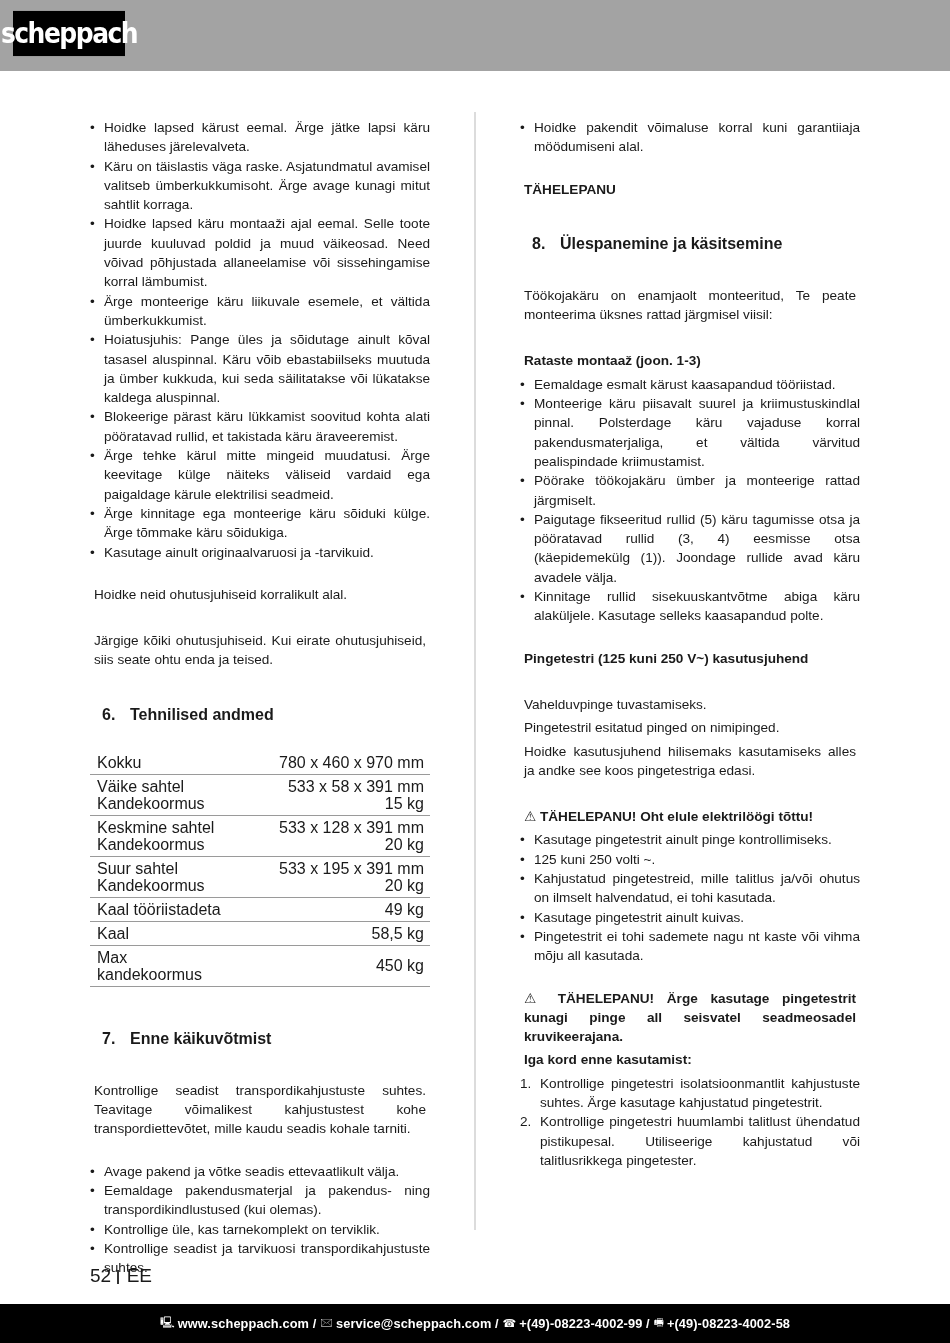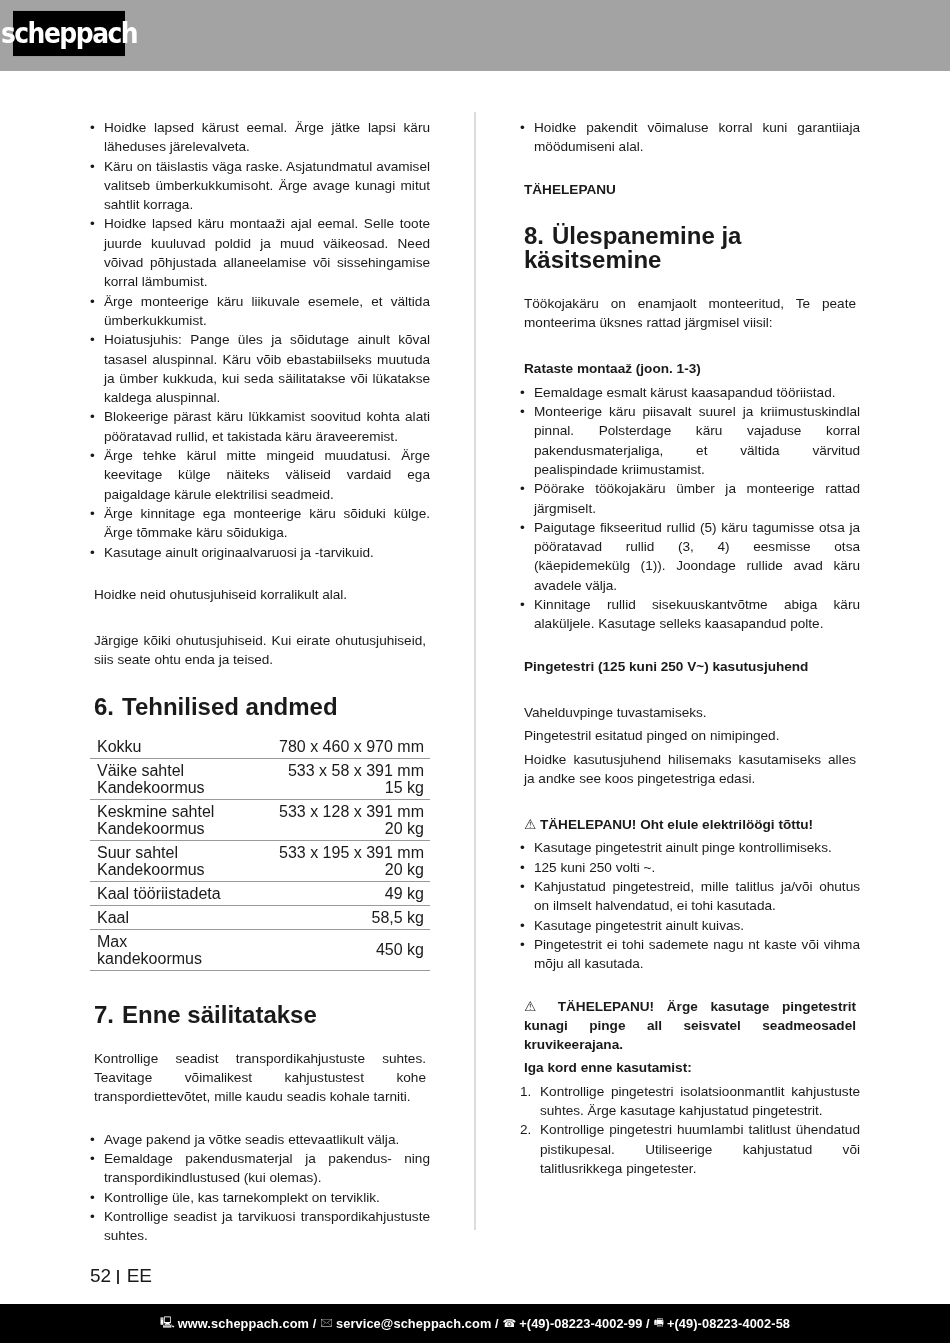--- a/index.html
+++ b/index.html
@@ -18,21 +18,21 @@
   .col-left { left: 90px; }
   .col-right { left: 520px; }
   .divider { position: absolute; left: 474px; top: 112px; width: 2px; height: 1118px; background: #dcdcdc; }
   p { margin: 4px; text-align: justify; }
   ul, ol { margin: 0; padding: 0; list-style: none; }
   ul li { position: relative; padding-left: 14px; text-align: justify; }
   ul li::before { content: "•"; position: absolute; left: 0; top: 0; }
   ol li { position: relative; padding-left: 20px; text-align: justify; }
   .num { position: absolute; left: 0; top: 0; }
   .gap { height: 19px; }
-  h2 { margin: 4px; font-size: 24px; font-weight: bold; line-height: 24px; }
+  h2 { margin: 12px; font-size: 16px; font-weight: bold; line-height: 24px; }
   h2 .secnum { display: inline-block; width: 28px; }
   .bold { font-weight: bold; }
   .spec-table { width: 340px; border-collapse: collapse; font-size: 16px; line-height: 17px; }
   .spec-table td { padding: 3px 6px 3px 7px; border-bottom: 1.5px solid #9a9a9a; vertical-align: middle; }
   .spec-table td.val { text-align: right; padding-right: 6px; }
   .footer-page { position: absolute; left: 90px; top: 1265px; font-size: 19px; }
   .footer-page .sep { display: inline-block; width: 1.5px; height: 14px; background: #333; margin: 0 8px 0 6px; vertical-align: -2px; }
   .footer-band {
     position: absolute; left: 0; top: 1304px; width: 950px; height: 39px; background: #000; color: #fff;
     font-size: 12.8px; font-weight: bold; display: flex; align-items: center; justify-content: center;
@@ -137,21 +137,21 @@
           </td>
           <td class="val">
             <div>450 kg</div>
           </td>
         </tr>
       </tbody>
   </table>
 
   <div style="height:28px"></div>
   <h2>
-    <span class="secnum">7.</span><span>Enne säilitatakse</span>
+    <span class="secnum">7.</span><span>Enne käikuvõtmist</span>
   </h2>
   <div style="height:14px"></div>
   <p>Kontrollige seadist transpordikahjustuste suhtes. Teavitage võimalikest kahjustustest kohe transpordiettevõtet, mille kaudu seadis kohale tarniti.</p>
   <div class="gap"></div>
   <ul>
     <li>Avage pakend ja võtke seadis ettevaatlikult välja.</li>
     <li>Eemaldage pakendusmaterjal ja pakendus- ning transpordikindlustused (kui olemas).</li>
     <li>Kontrollige üle, kas tarnekomplekt on terviklik.</li>
     <li>Kontrollige seadist ja tarvikuosi transpordikahjustuste suhtes.</li>
   </ul>

